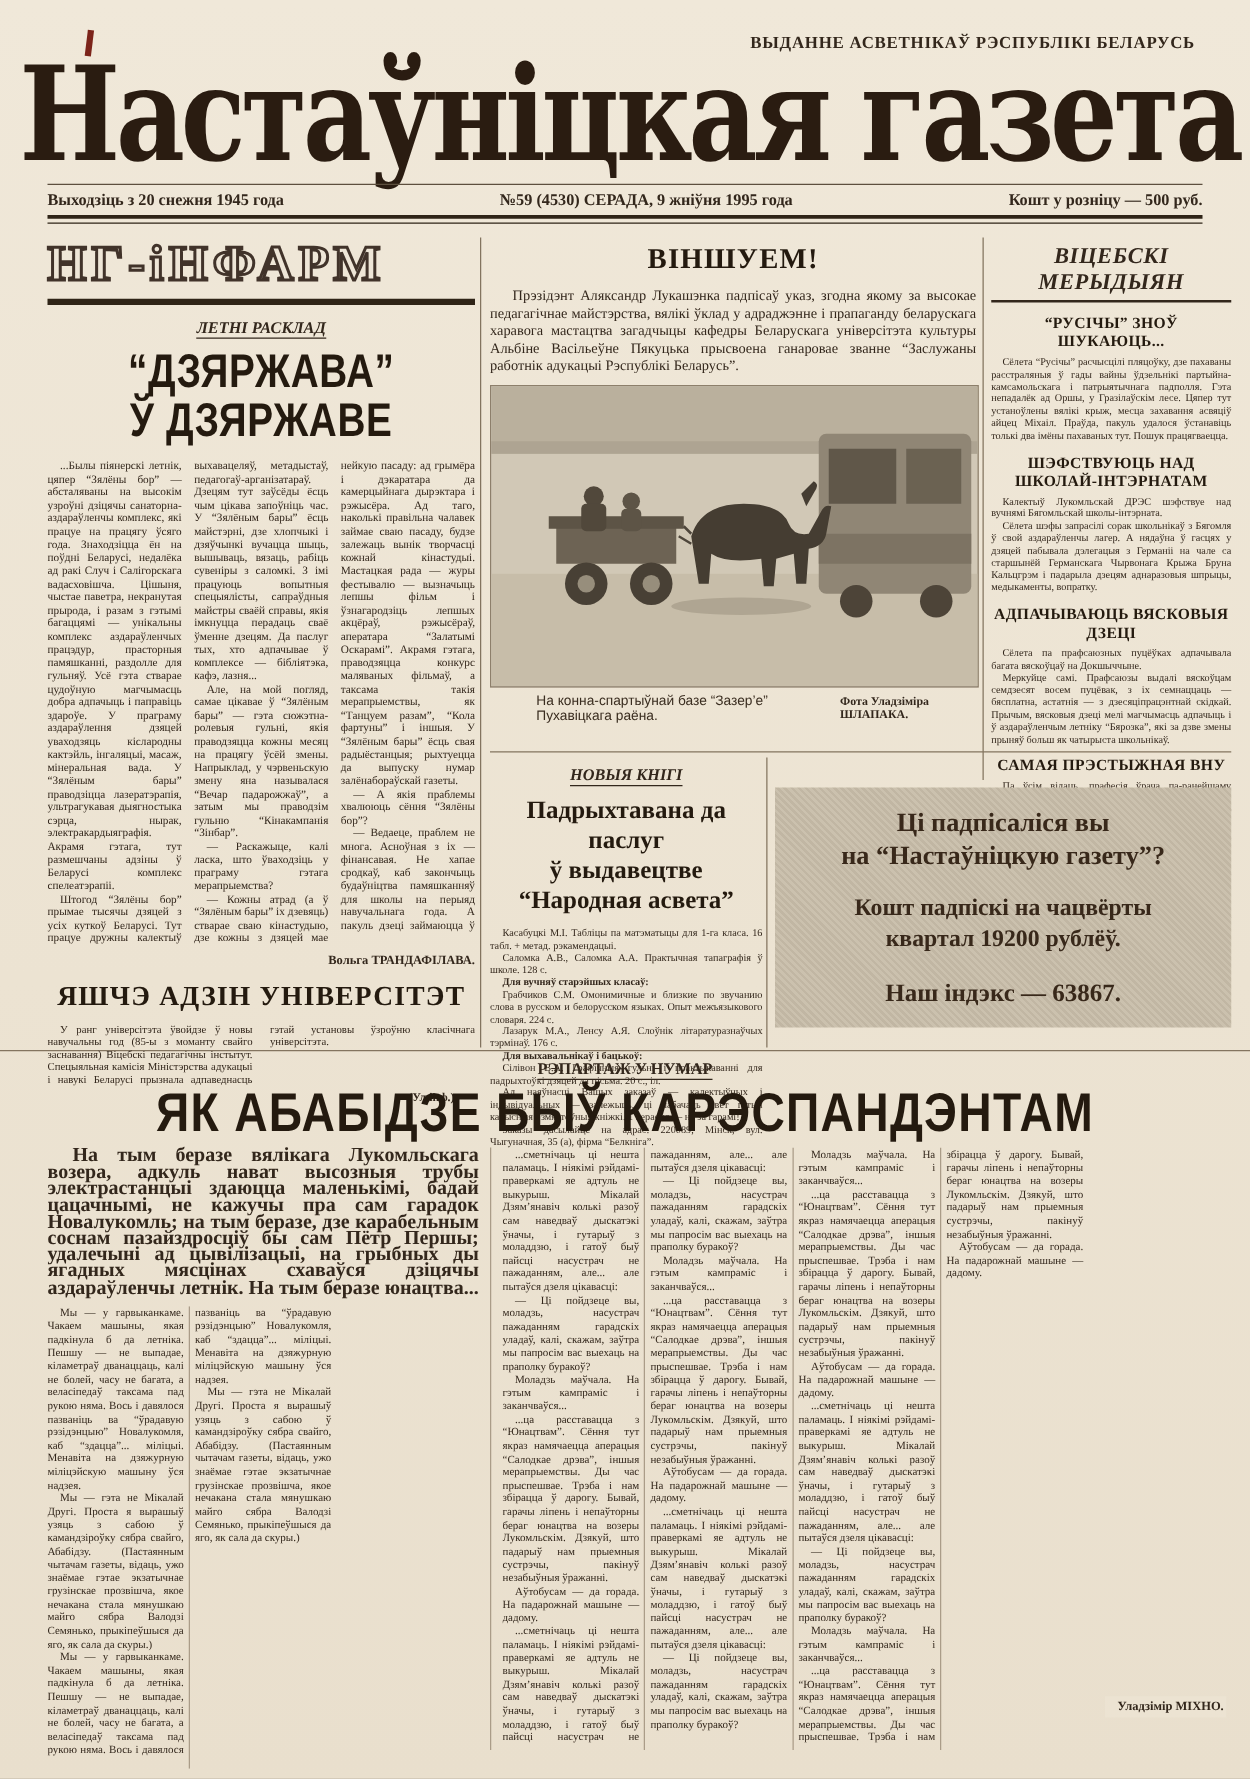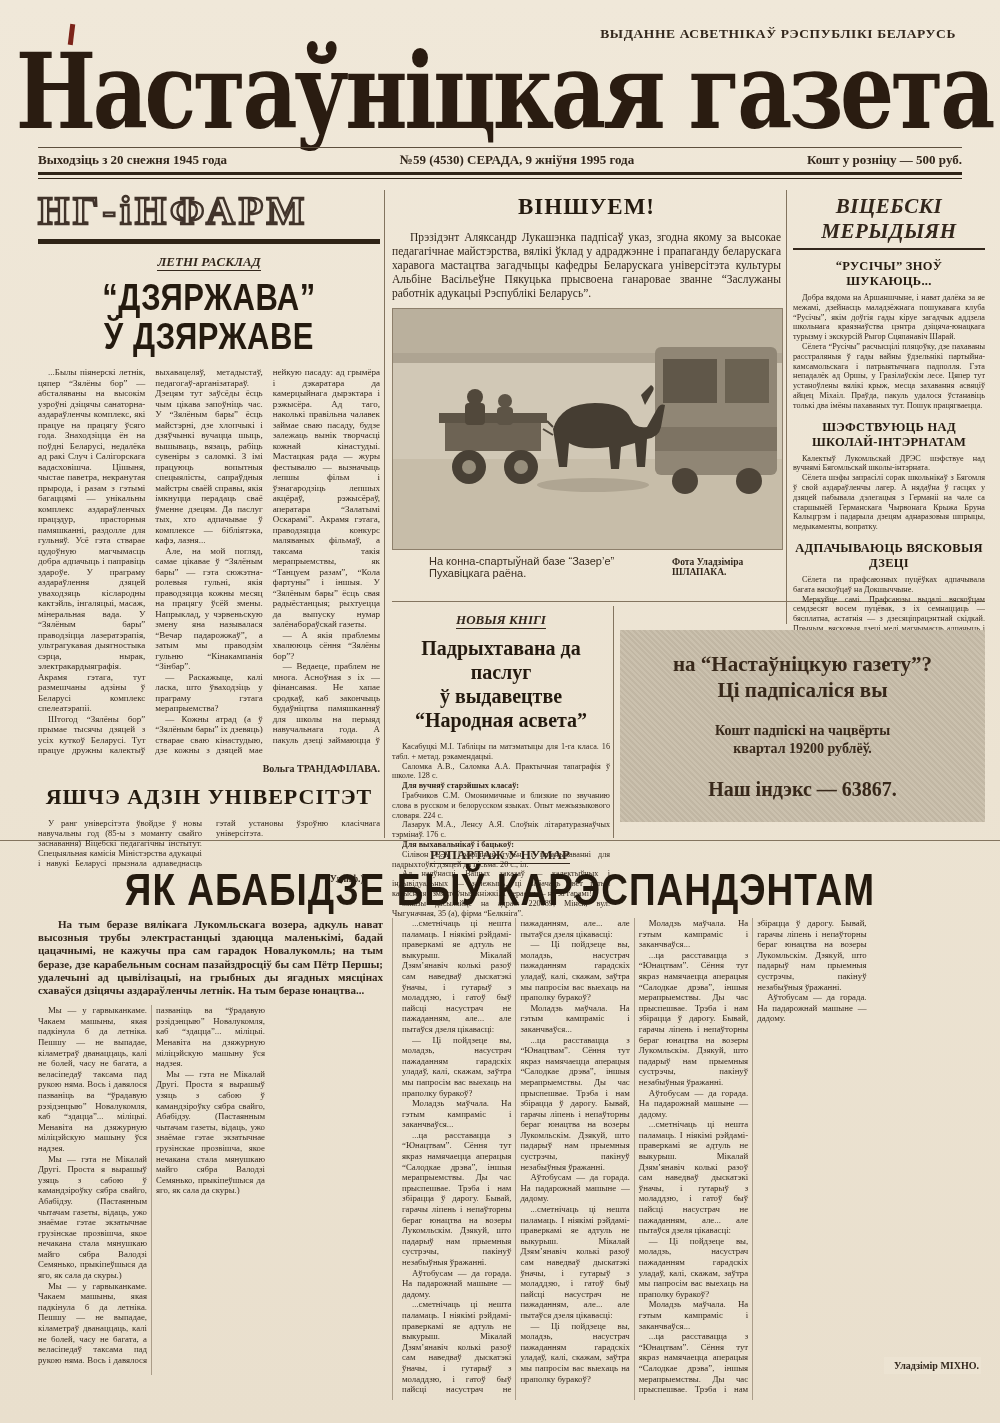--- a/index.html
+++ b/index.html
@@ -52,40 +52,40 @@
   
   .books{left:392px;top:608px;width:218px;}
   .books-head{text-align:center;font-weight:bold;font-size:20px;line-height:1.2;color:#241a0f;margin-bottom:10px;}
   .books-list{font-size:8.2px;line-height:9.8px;text-align:justify;}
   .books-list p.b{font-weight:bold;}
   
   .subbox{left:620px;top:630px;width:365px;height:192px;background:#cbc1ae;
     background-image:repeating-linear-gradient(45deg,rgba(120,105,85,.12) 0 2px,rgba(0,0,0,0) 2px 4px);
     display:flex;flex-direction:column;justify-content:center;text-align:center;color:#38281a;}
   .subbox .s1{font-weight:bold;font-size:21px;line-height:1.25;}
-  .subbox .s2{font-weight:bold;font-size:14px;line-height:1.3;margin-top:18px;}
+  .subbox .s2{font-weight:bold;font-size:19px;line-height:1.3;margin-top:18px;}
   .subbox .s3{font-weight:bold;font-size:20px;margin-top:20px;}
   
   .right-block{left:793px;top:194px;width:192px;}
-  .vit-title{text-align:center;font-style:italic;font-weight:bold;font-size:21px;letter-spacing:.5px;
+  .vit-title{text-align:center;font-style:italic;font-weight:bold;font-size:18px;letter-spacing:.5px;
     border-bottom:2px solid #33271c;padding-bottom:4px;margin-bottom:8px;}
   .right-block h4{text-align:center;font-size:12.5px;margin:9px 0 4px 0;letter-spacing:.3px;color:#241a0f;}
   .right-block p{margin:0;font-size:8.2px;line-height:9.8px;text-align:justify;text-indent:9px;}
   .vit-sig{text-align:right;font-weight:bold;font-size:9.5px;margin-top:8px;line-height:1.4;}
   
   .hr-mid{left:392px;top:601px;width:593px;}
   .hr-full{left:0;top:840px;width:1000px;}
   .rep-kicker{left:0;top:847px;width:1000px;text-align:center;font-weight:bold;font-size:13px;}
   .rep-kicker span{border-bottom:1.5px solid #33271c;padding-bottom:1px;}
   .rep-headline{left:0;top:866px;width:1000px;text-align:center;font-family:"Liberation Sans",sans-serif;
     font-weight:bold;font-size:37px;letter-spacing:1px;color:#241a0f;transform:scaleY(1.18);transform-origin:center top;}
   
   .bottom{left:38px;top:918px;width:947px;height:482px;display:flex;}
   .b-left{width:345px;flex:none;}
-  .lead{font-weight:bold;font-size:11px;line-height:13.2px;text-align:justify;text-indent:20px;}
+  .lead{font-weight:bold;font-size:16px;line-height:13.2px;text-align:justify;text-indent:20px;}
   .colsB{margin-top:8px;column-count:3;column-gap:9px;column-rule:1px solid #aa9c88;height:370px;overflow:hidden;
     font-size:8.8px;line-height:10.6px;text-align:justify;column-fill:auto;}
   .b-right{flex:1;margin-left:9px;border-left:1px solid #aa9c88;padding-left:9px;position:relative;}
   .cols5{column-count:5;column-gap:9px;column-rule:1px solid #aa9c88;height:482px;overflow:hidden;
     font-size:8.8px;line-height:10.6px;text-align:justify;column-fill:auto;}
   .b-sig{position:absolute;right:4px;bottom:26px;background:#ece3d2;padding:3px 2px 3px 10px;
     font-weight:bold;font-size:10px;}
 </style>
 </head>
 <body>
@@ -179,21 +179,20 @@
     <div class="caption-row">
       <span class="caption">На конна-спартыўнай базе “Зазер’е” Пухавіцкага раёна.</span>
       <span class="credit">Фота Уладзіміра ШЛАПАКА.</span>
     </div>
   </div>
 
   <div class="abs right-block">
     <div class="vit-title">ВІЦЕБСКІ МЕРЫДЫЯН</div>
     <div>
         <h4>“РУСІЧЫ” ЗНОЎ ШУКАЮЦЬ...</h4>
-        <p>Добра вядома на Аршаншчыне, і нават далёка за яе межамі, дзейнасць маладзёжнага пошукавага клуба “Русічы”, якім доўгія гады кіруе загадчык аддзела школьнага краязнаўства цэнтра дзіцяча-юнацкага турызму і экскурсій Рыгор Сцяпанавіч Шарай.</p>
         <p>Сёлета “Русічы” расчысцілі пляцоўку, дзе пахаваны расстраляныя ў гады вайны ўдзельнікі партыйна-камсамольскага і патрыятычнага падполля. Гэта непадалёк ад Оршы, у Гразілаўскім лесе. Цяпер тут устаноўлены вялікі крыж, месца захавання асвяціў айцец Міхаіл. Праўда, пакуль удалося ўстанавіць толькі два імёны пахаваных тут. Пошук працягваецца.</p>
         <h4>ШЭФСТВУЮЦЬ НАД ШКОЛАЙ-ІНТЭРНАТАМ</h4>
         <p>Калектыў Лукомльскай ДРЭС шэфствуе над вучнямі Бягомльскай школы-інтэрната.</p>
         <p>Сёлета шэфы запрасілі сорак школьнікаў з Бягомля ў свой аздараўленчы лагер. А нядаўна ў гасцях у дзяцей пабывала дэлегацыя з Германіі на чале са старшынёй Германскага Чырвонага Крыжа Бруна Кальцгрэм і падарыла дзецям аднаразовыя шпрыцы, медыкаменты, вопратку.</p>
         <h4>АДПАЧЫВАЮЦЬ ВЯСКОВЫЯ ДЗЕЦІ</h4>
         <p>Сёлета па прафсаюзных пуцёўках адпачывала багата вяскоўцаў на Докшыччыне.</p>
         <p>Меркуйце самі. Прафсаюзы выдалі вяскоўцам семдзесят восем пуцёвак, з іх семнаццаць — бясплатна, астатнія — з дзесяціпрацэнтнай скідкай. Прычым, вясковыя дзеці мелі магчымасць адпачыць і ў аздараўленчым летніку “Бярозка”, які за дзве змены прыняў больш як чатырыста школьнікаў.</p>
         <h4>САМАЯ ПРЭСТЫЖНАЯ ВНУ</h4>
         <p>Па ўсім відаць, прафесія ўрача па-ранейшаму застаецца прэстыжнай. Сёлета ў Віцебскім медінстытуце здаваў экзамены чатырыста семдзесят адзін абітурыент.</p>
         <p>Такім чынам, конкурс быў у сярэднім больш як два чалавекі на месца. Найбольшай папулярнасцю ў інстытуце карыстаецца лячэбны факультэт.</p>
@@ -220,22 +219,22 @@
         <p>Лазарук М.А., Ленсу А.Я. Слоўнік літаратуразнаўчых тэрмінаў. 176 с.</p>
         <p class="b">Для выхавальнікаў і бацькоў:</p>
         <p>Сілівон В.А. Графічныя гульні і практыкаванні для падрыхтоўкі дзяцей да пісьма. 20 с., іл.</p>
         <p>Ад наяўнасці Вашых заказаў — калектыўных і індывідуальных — залежыць, ці пабачаць свет гэтыя карысныя і змястоўныя кніжкі. 1 верасня — не за гарамі!</p>
         <p>Заказы дасылайце на адрас: 220089, Мінск, вул. Чыгуначная, 35 (а), фірма “Белкніга”.</p>
       </div>
   </div>
 
   <div class="abs subbox">
     <div class="s1">
+      <div>Ці падпісаліся вы</div>
       <div>на “Настаўніцкую газету”?</div>
-      <div>Ці падпісаліся вы</div>
     </div>
     <div class="s2">
       <div>Кошт падпіскі на чацвёрты</div>
       <div>квартал 19200 рублёў.</div>
     </div>
     <div class="s3">Наш індэкс — 63867.</div>
   </div>
 
   <div class="abs rep-kicker"><span>РЭПАРТАЖ У НУМАР</span></div>
   <div class="abs rep-headline">ЯК АБАБІДЗЕ БЫЎ КАРЭСПАНДЭНТАМ</div>

